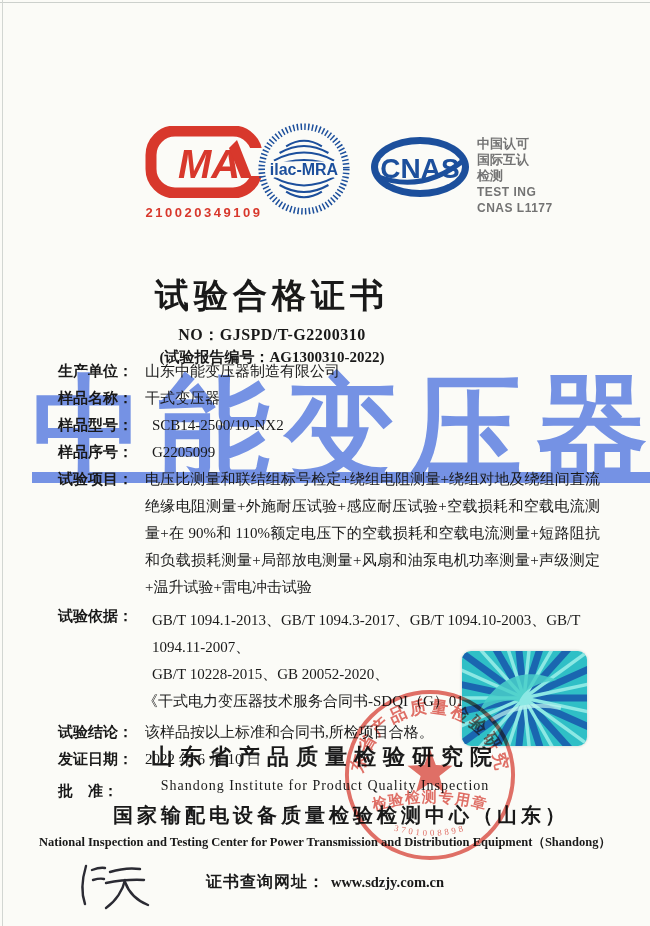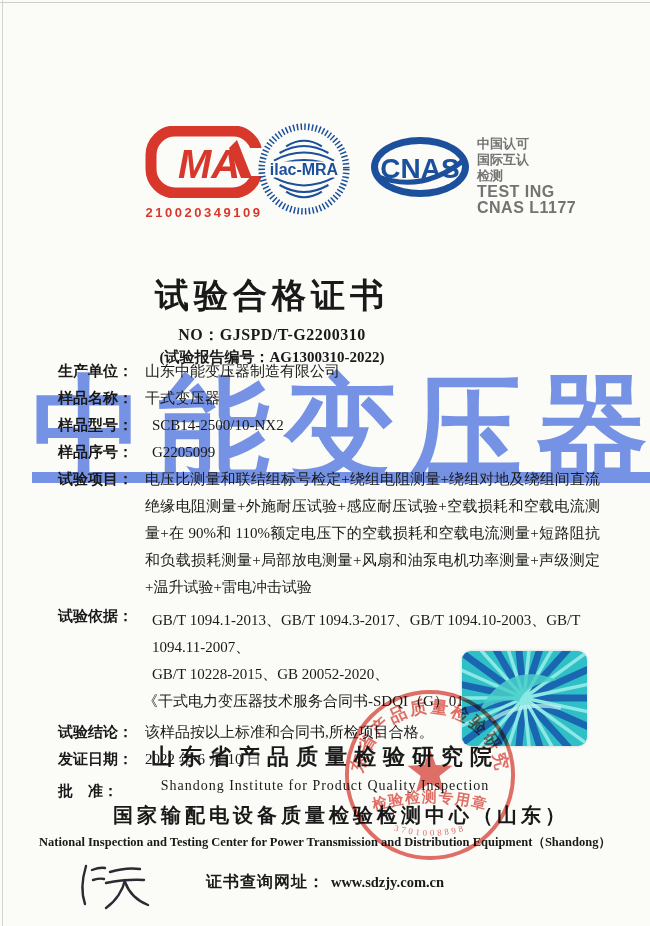--- a/index.html
+++ b/index.html
@@ -24,21 +24,21 @@
   }
 
   
   .marks{position:absolute;top:124px;left:0;width:650px;height:105px;z-index:1;}
   .cma-block{position:absolute;left:143px;top:2px;width:122px;text-align:center;}
   .cma-number{margin-top:3px;color:#d8382c;font-weight:700;font-size:13px;letter-spacing:2.5px;font-family:"Liberation Sans","DejaVu Sans",sans-serif;}
   .ilac-block{position:absolute;left:257px;top:-2px;}
   .cnas-block{position:absolute;left:370px;top:12px;display:flex;align-items:flex-start;}
   .cnas-text{margin-left:7px;color:#737373;font-family:"Liberation Sans","DejaVu Sans",sans-serif;}
   .cnas-text .cn{font-size:13px;font-weight:700;line-height:16px;}
-  .cnas-text .en{font-size:16px;font-weight:700;line-height:16px;letter-spacing:.5px;}
+  .cnas-text .en{font-size:12px;font-weight:700;line-height:16px;letter-spacing:.5px;}
 
   
   .title-block{position:absolute;top:276px;left:6px;width:532px;text-align:center;z-index:1;}
   .cert-title{font-size:34px;font-weight:700;letter-spacing:5px;line-height:1.2;}
   .cert-no{margin-top:8px;font-size:16px;font-weight:700;letter-spacing:.5px;}
   .cert-report-no{margin-top:2px;font-size:15px;font-weight:700;}
 
   
   .fields{position:absolute;top:362px;left:58px;width:542px;z-index:1;font-size:15px;}
   .frow{display:flex;margin-bottom:8px;line-height:19px;}

